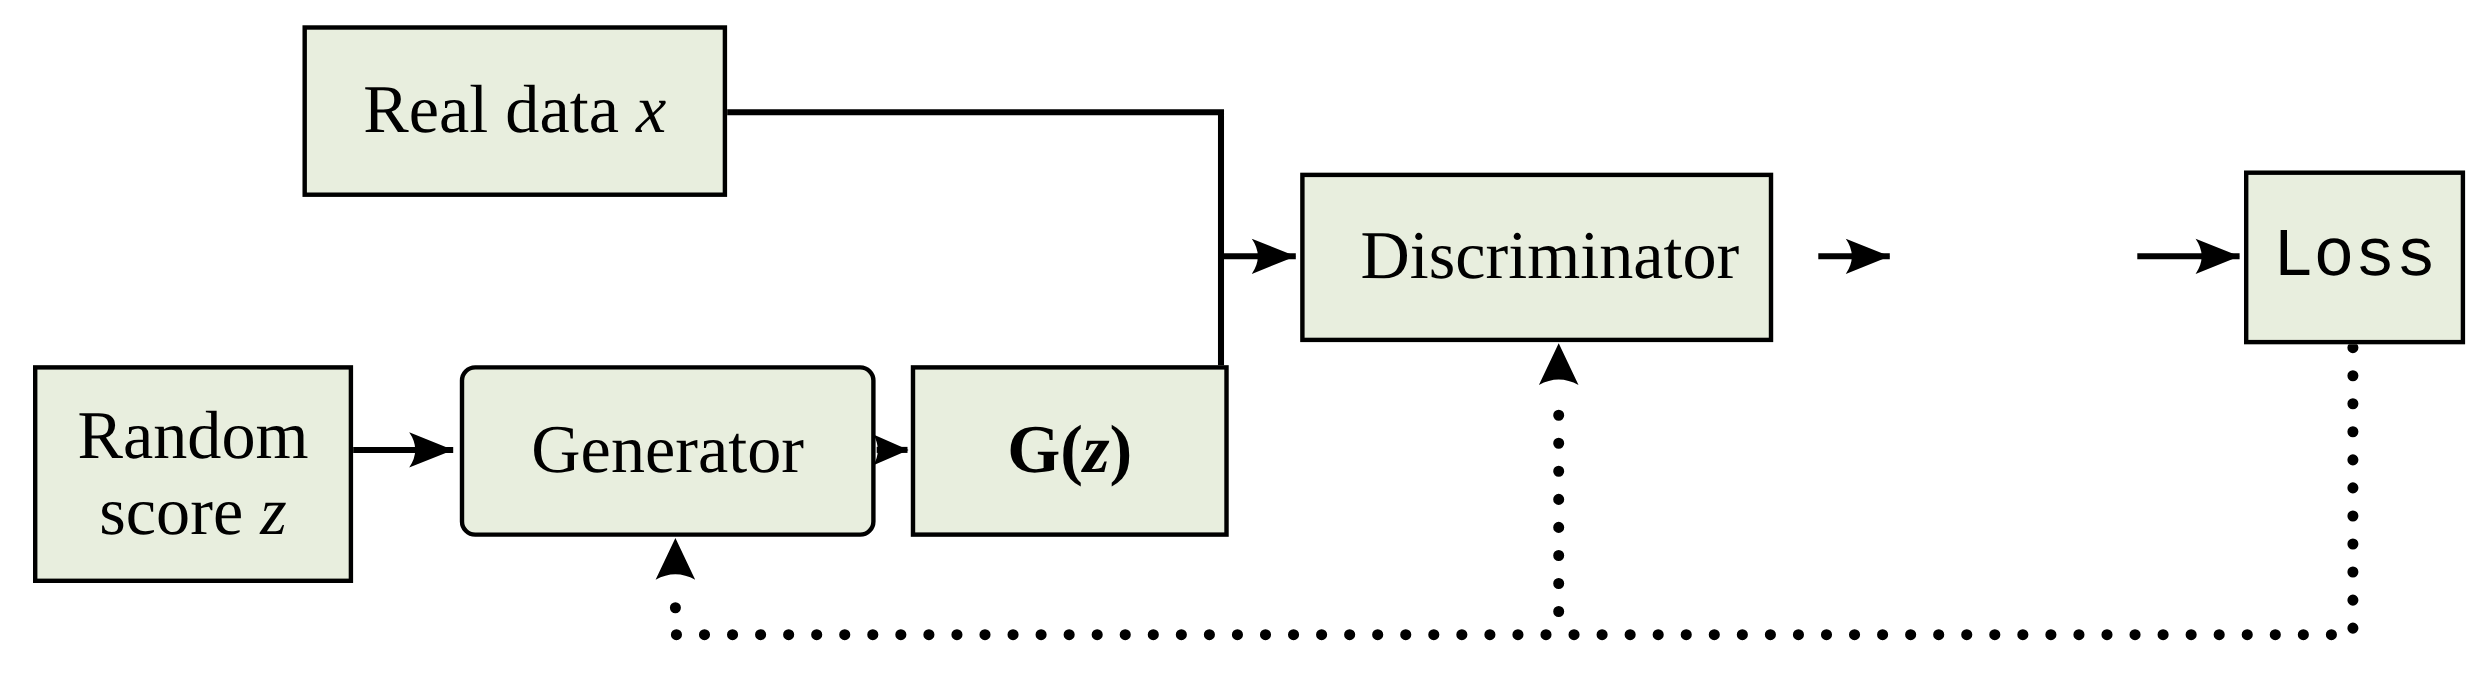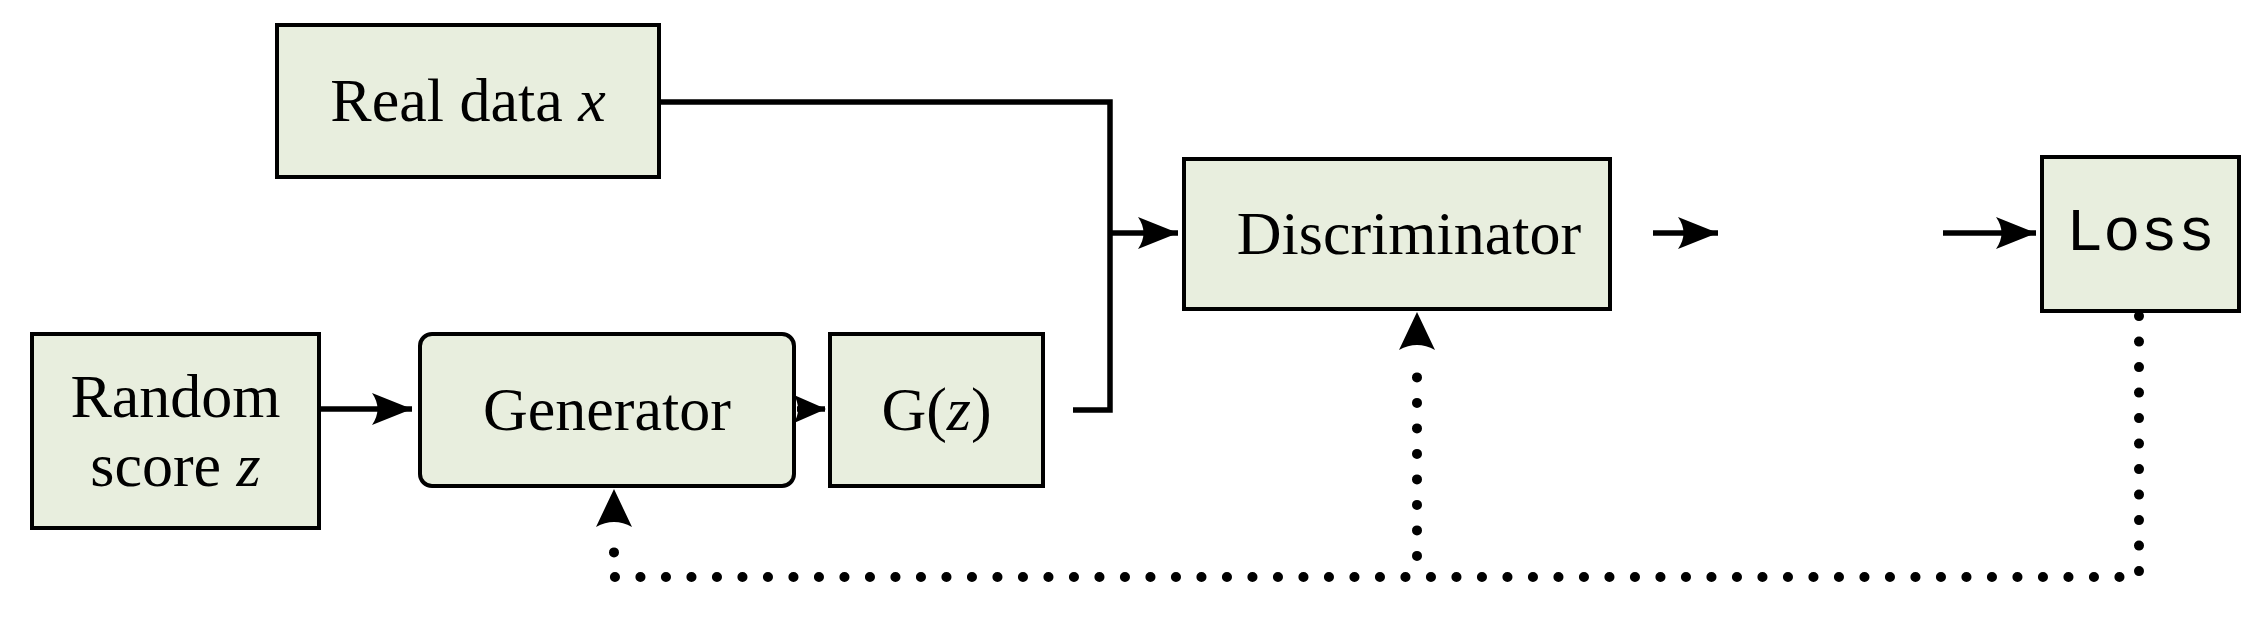--- a/index.html
+++ b/index.html
@@ -31,21 +31,21 @@
     font-size: 62px;
     line-height: 1.12;
     color: #000000;
     text-align: center;
     white-space: pre-wrap;
   }
   .node i { font-style: italic; }
   .n-real  { left: 275px;  top: 23px;  width: 386px; height: 156px; }
   .n-noise { left: 30px;   top: 332px; width: 291px; height: 198px; }
   .n-gen   { left: 418px;  top: 332px; width: 378px; height: 156px; border-radius: 14px; }
-  .n-gz    { left: 828px;  top: 332px; width: 217px; height: 156px; }
+  .n-gz    { left: 828px;  top: 332px; width: 289px; height: 156px; font-weight: bold; }
   .n-disc  { left: 1182px; top: 157px; width: 430px; height: 154px; padding-left: 24px; }
   .n-score { left: 1722px; top: 157px; width: 221px; height: 154px; }
   .n-loss  { left: 2040px; top: 155px; width: 201px; height: 158px; font-family: Liberation Mono, monospace; }
 </style>
 </head>
 <body>
 
 <div class="canvas">
 
   <svg class="wires" viewBox="0 0 2263 617" xmlns="http://www.w3.org/2000/svg">

